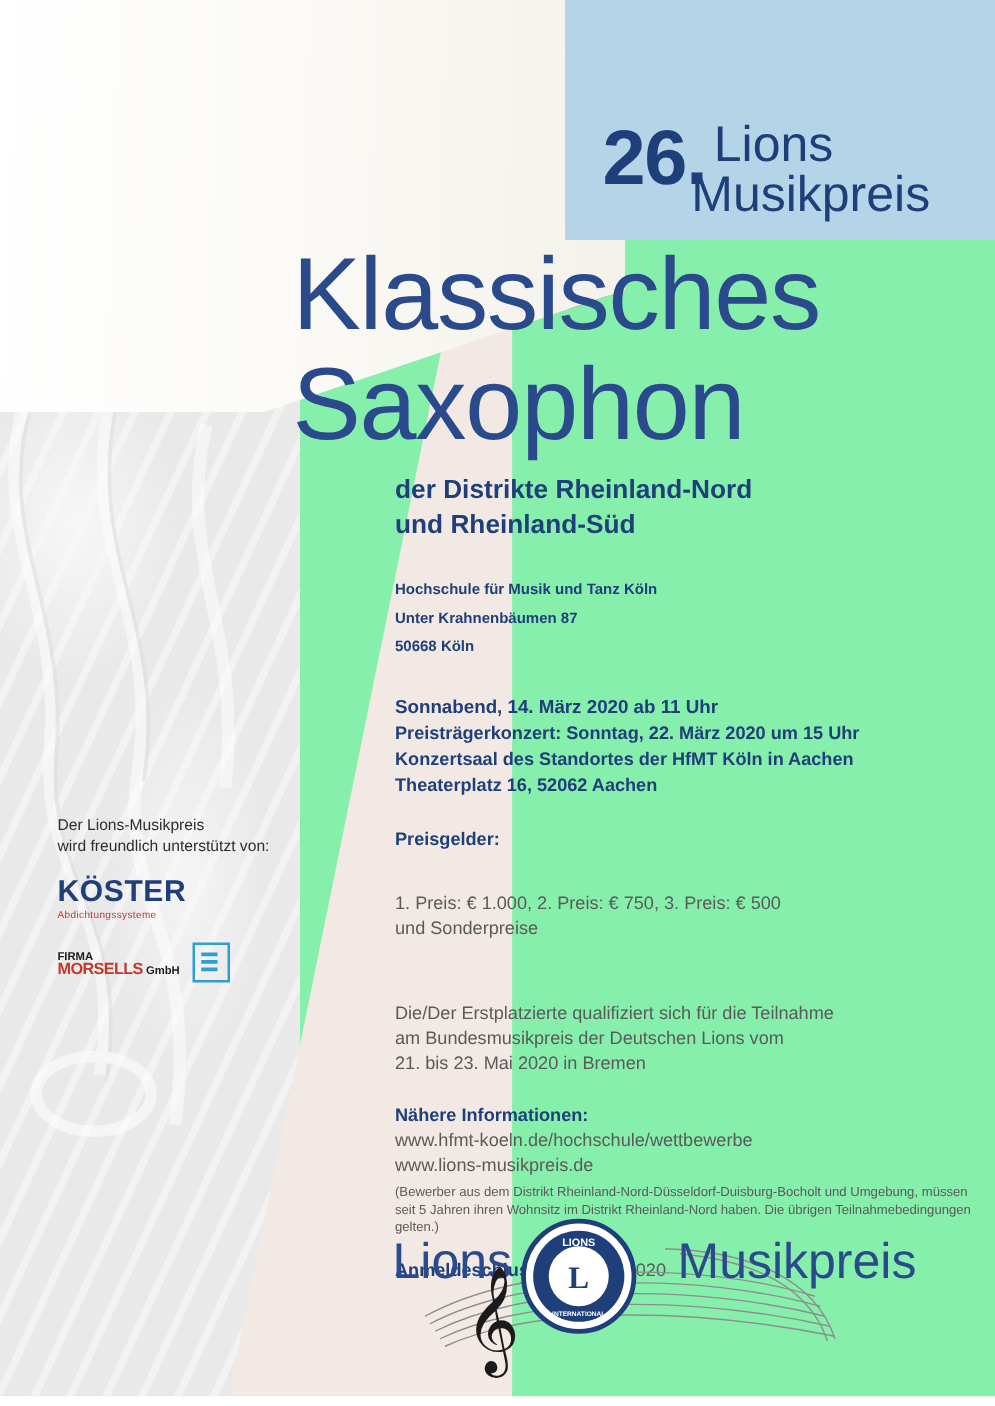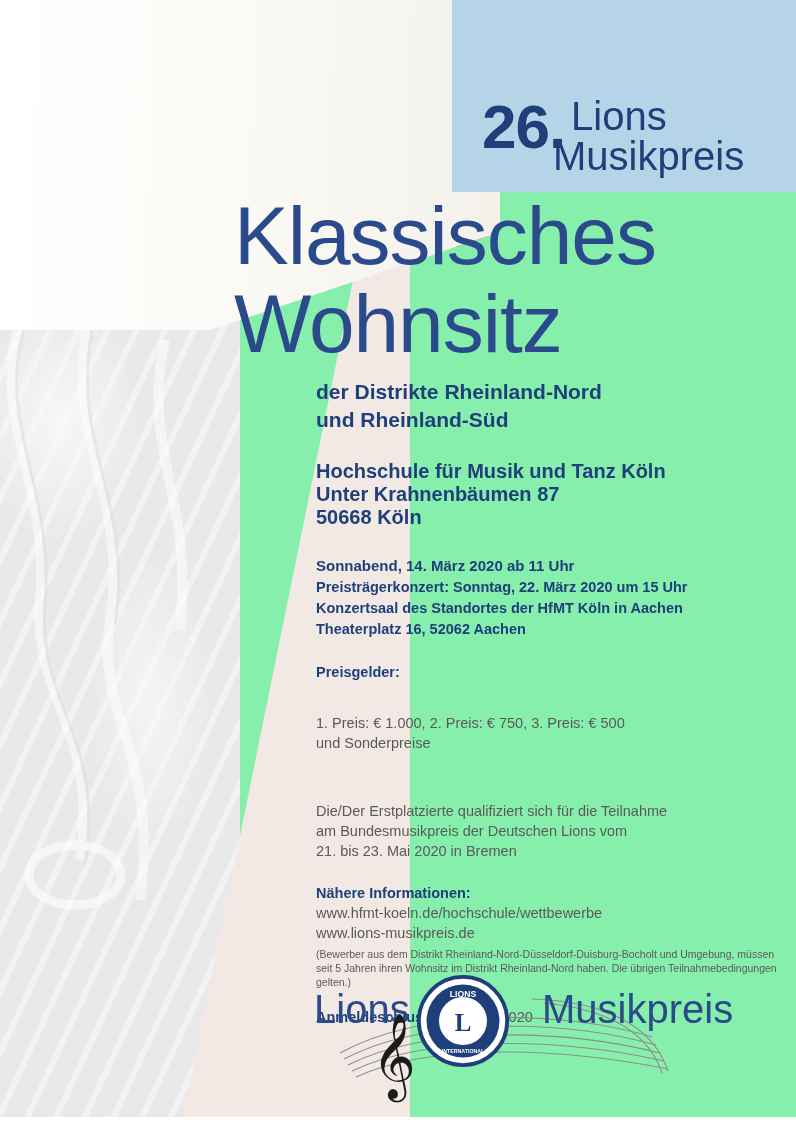--- a/index.html
+++ b/index.html
@@ -85,21 +85,21 @@
   
   .body{
     position:absolute;left:316px;top:378px;width:470px;
     color:#3a3a3a;
   }
   .sub{
     color:#1f3f7a;font-weight:700;font-size:21px;line-height:28px;
     margin-bottom:26px;
   }
   .venue{
-    color:#1f3f7a;font-weight:700;font-size:20px;line-height:23px;
+    color:#1f3f7a;font-weight:700;font-size:12px;line-height:23px;
     margin-bottom:26px;
   }
   .date{
     color:#1f3f7a;font-weight:700;font-size:15px;line-height:22px;
   }
   .concert{
     color:#1f3f7a;font-weight:700;font-size:14.5px;line-height:21px;
     margin-bottom:22px;
   }
   .prizes-head{color:#1f3f7a;font-weight:700;font-size:14.5px;line-height:20px;}
@@ -275,21 +275,21 @@
     </svg>
   </div>
 
   <div class="blue-block"></div>
   <div class="title-26">26.</div>
   <div class="title-lions">Lions</div>
   <div class="title-musikpreis">Musikpreis</div>
 
   <div class="headline">
     <span class="l1">Klassisches</span>
-    <span class="l2">Wohnsitz</span>
+    <span class="l2">Saxophon</span>
   </div>
 
   <div class="body">
     <div class="sub">der Distrikte Rheinland-Nord<br>und Rheinland-Süd</div>
     <div class="venue">Hochschule für Musik und Tanz Köln<br>Unter Krahnenbäumen 87<br>50668 Köln</div>
     <div class="date">Sonnabend, 14. März 2020 ab 11 Uhr</div>
     <div class="concert">Preisträgerkonzert: Sonntag, 22. März 2020 um 15 Uhr<br>Konzertsaal des Standortes der HfMT Köln in Aachen<br>Theaterplatz 16, 52062 Aachen</div>
 
     <div class="prizes-head">Preisgelder:</div>
     <div class="prizes-body">1. Preis: € 1.000, 2. Preis: € 750, 3. Preis: € 500<br>und Sonderpreise</div>
@@ -299,20 +299,35 @@
     <div class="info-head">Nähere Informationen:</div>
     <div class="info-links">www.hfmt-koeln.de/hochschule/wettbewerbe<br>www.lions-musikpreis.de</div>
     <div class="fineprint">(Bewerber aus dem Distrikt Rheinland-Nord-Düsseldorf-Duisburg-Bocholt und Umgebung, müssen seit 5 Jahren ihren Wohnsitz im Distrikt Rheinland-Nord haben. Die übrigen Teilnahmebedingungen gelten.)</div>
 
     <div class="deadline">
       <span>Anmeldeschluss:</span>
       <span class="val">01. März 2020</span>
     </div>
   </div>
 
+  <div class="sponsors">
+    <div class="sponsor-note">Der Lions-Musikpreis<br>wird freundlich unterstützt von:</div>
+    <div>
+      <div class="koester">KÖSTER</div>
+      <div class="koester-sub">Abdichtungssysteme</div>
+    </div>
+    <div class="sponsor2">
+      <span class="morsells">
+        <span>FIRMA</span><br>
+        <span class="red">MORSELLS</span>
+        <span>GmbH</span>
+      </span>
+      <span class="sponsor-box"></span>
+    </div>
+  </div>
 
   <div class="logo-wrap">
     <svg width="420" height="120" viewBox="0 0 420 120" style="position:absolute;left:0;top:0;">
       <g fill="none" stroke="#8d8d8d" stroke-width="1.1">
         <path d="M40 78 C 120 34, 260 34, 352 62"></path>
         <path d="M44 84 C 124 42, 262 44, 356 70"></path>
         <path d="M48 90 C 128 50, 264 54, 360 78"></path>
         <path d="M52 96 C 132 58, 266 64, 364 86"></path>
         <path d="M56 102 C 136 66, 268 74, 368 94"></path>
         <path d="M232 24 C 300 26, 352 48, 368 96"></path>

